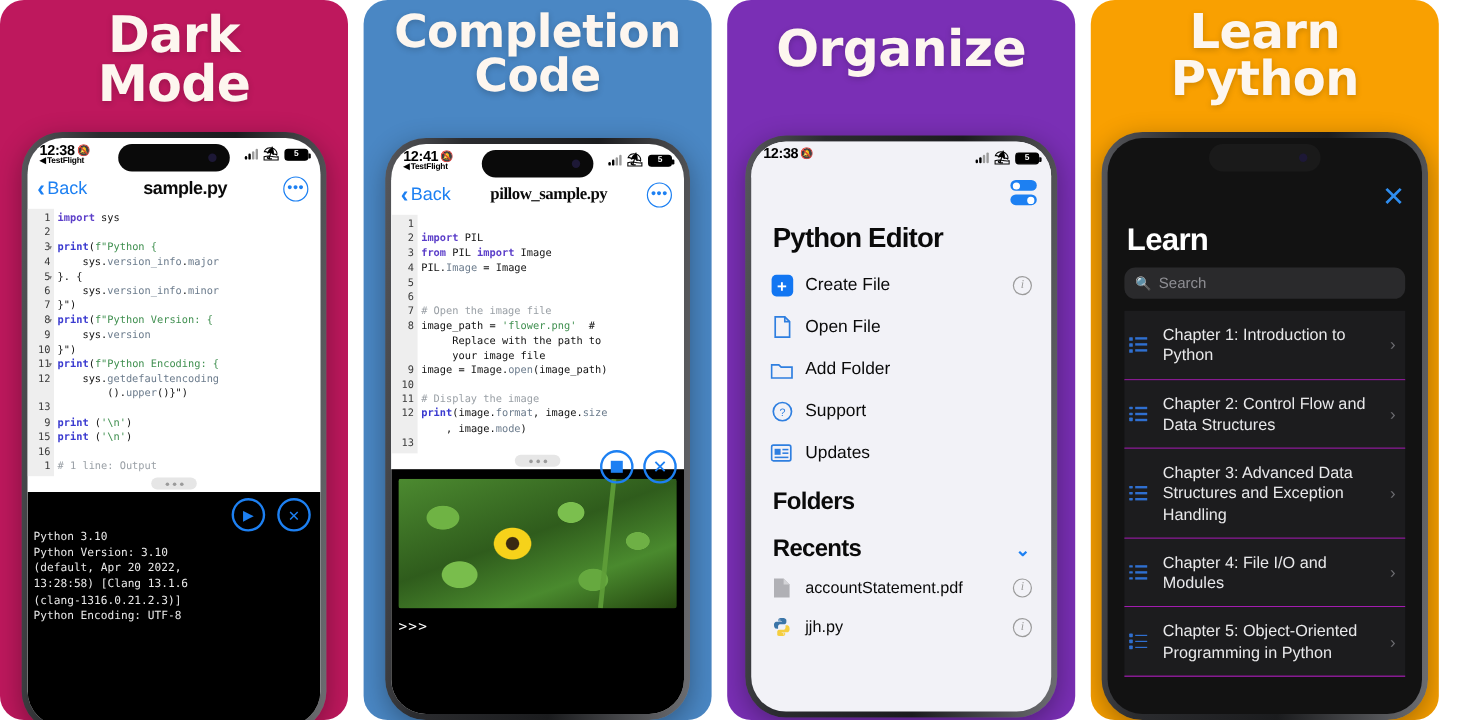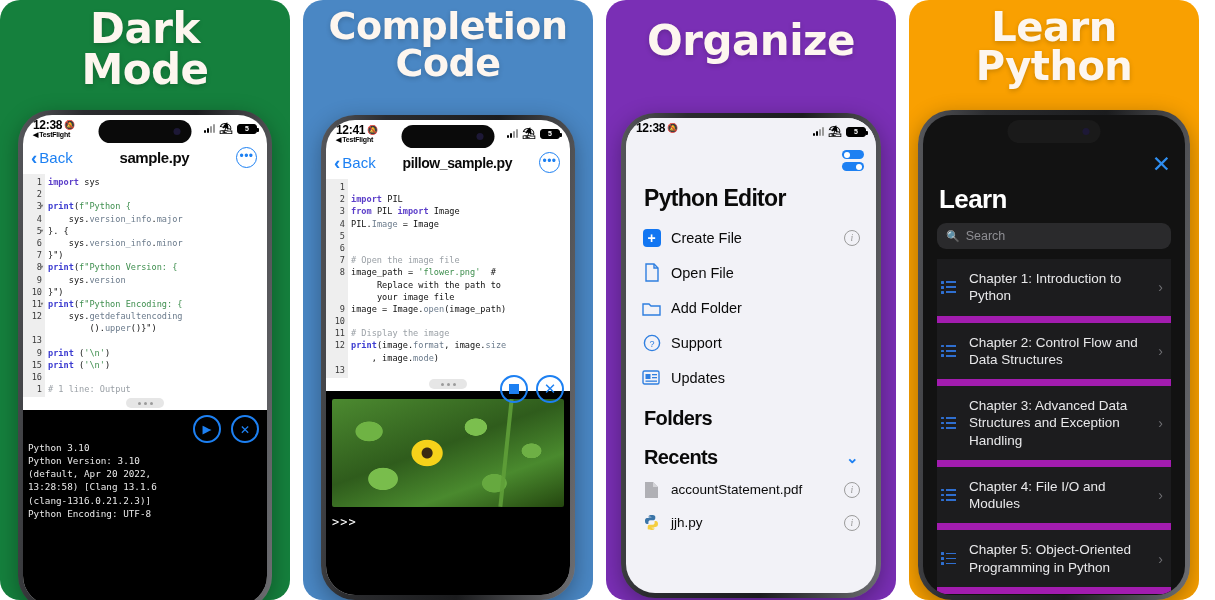--- a/index.html
+++ b/index.html
@@ -17,21 +17,21 @@
     background: #ffffff;
   }
   .panel {
     position: relative;
     width: 290px;
     height: 600px;
     border-radius: 20px;
     overflow: hidden;
     flex: 0 0 290px;
   }
-  .panel.p1 { background: #15803d; }
+  .panel.p1 { background: #be185d; }
   .panel.p2 { background: #4a87c4; }
   .panel.p3 { background: #7a2fb5; }
   .panel.p4 { background: #f9a001; }
 
   .headline {
     position: absolute;
     top: 8px; left: 0; right: 0;
     text-align: center;
     color: #fdf6ef;
     font-weight: 800;
@@ -197,21 +197,21 @@
   .p4-title { color:#fff; font-size:26px; font-weight:800; padding:8px 16px 8px; letter-spacing:-0.6px;}
   .p4-search {
     margin:0 14px 10px; background:#2a2a2c; border-radius:9px;
     height:26px; display:flex; align-items:center; gap:6px; padding:0 9px;
     color:#8e8e93; font-size:12.5px;
   }
   .p4-list { padding:0 14px; }
   .p4-item {
     display:flex; align-items:center; gap:11px;
     padding:11px 8px 11px 4px;
-    border-bottom:7px solid #a21caf;
+    border-bottom:1px solid #a21caf;
     background:#1c1c1e;
   }
   .p4-item .lic { flex:0 0 17px; }
   .p4-item .txt { flex:1; color:#e8e8ea; font-size:13.5px; line-height:1.28; }
   .p4-item .chev { color:#6e6e73; font-size:14px; }
 
   .list-icon-rows { display:flex; flex-direction:column; gap:2.4px; }
   .list-icon-rows i { display:flex; align-items:center; gap:2.5px; }
   .list-icon-rows i b { width:2.6px;height:2.6px;background:#2f6fd0;display:block;border-radius:0.5px;}
   .list-icon-rows i s { width:10px;height:1.6px;background:#2f6fd0;display:block;text-decoration:none;}
@@ -344,21 +344,21 @@
             <span style="font-size:11px;">⛱</span>
             <span class="sb-batt">5</span>
           </div>
         </div>
 
         <div class="navbar">
           <div class="nav-back">
             <span class="nav-chev">‹</span>
             <span>Back</span>
           </div>
-          <div class="nav-title" style="font-size:14px;">pillow_sample.py</div>
+          <div class="nav-title" style="font-size:14px;font-family:Liberation Serif, serif;">pillow_sample.py</div>
           <div class="nav-more">•••</div>
         </div>
 
         <div class="editor">
           <div class="gutter" id="g2">
               <div>1</div>
               <div>2</div>
               <div>3</div>
               <div>4</div>
               <div>5</div>

